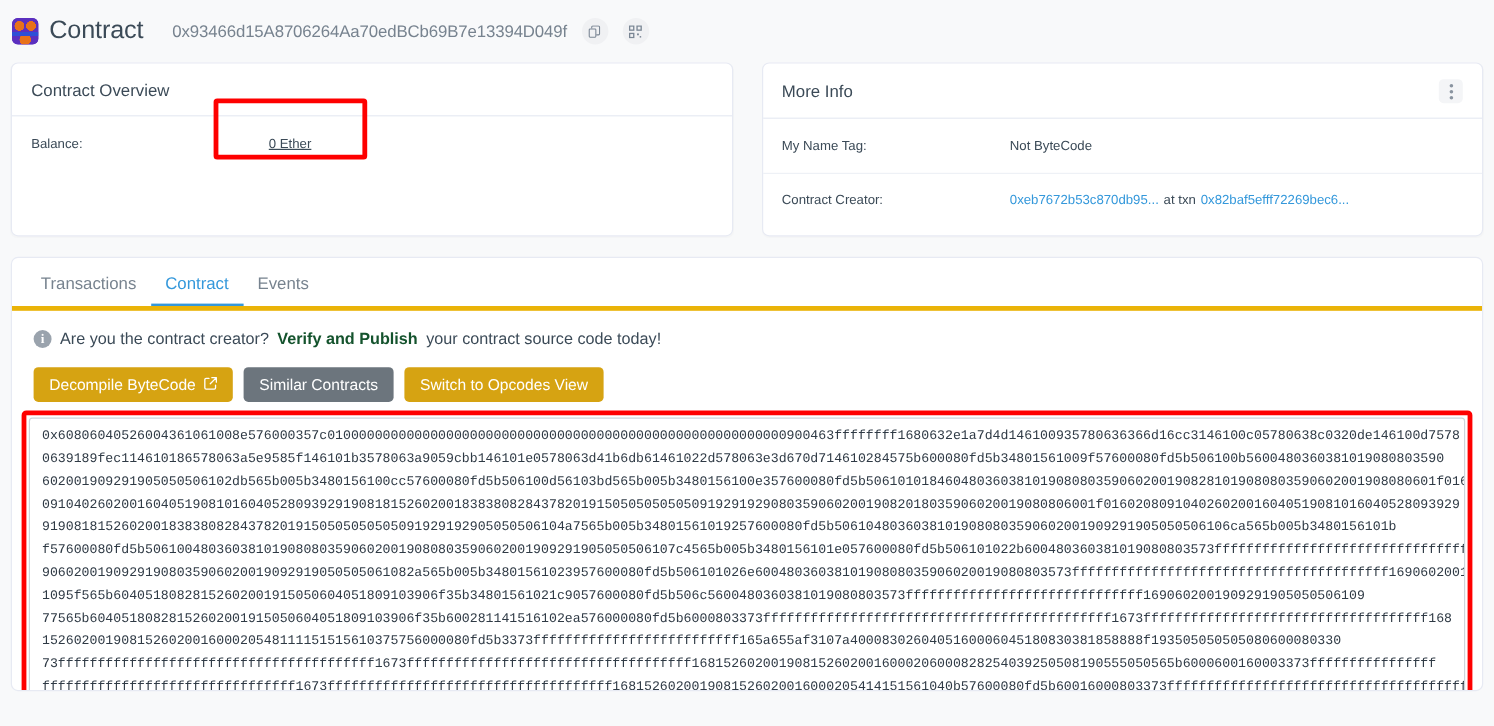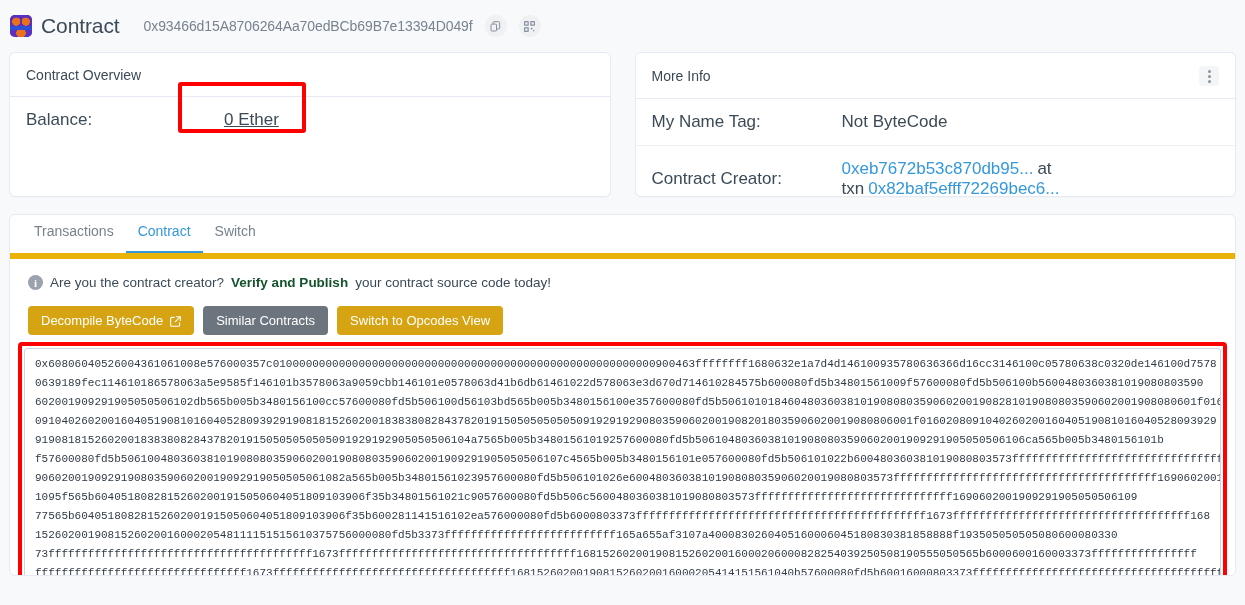--- a/index.html
+++ b/index.html
@@ -98,21 +98,21 @@
     align-items: center; justify-content: center;
     gap: 2px;
     cursor: pointer;
   }
   .kebab i { width: 3px; height: 3px; border-radius: 50%; background: #8a94a0; display:block; }
 
   .card-row {
     display: flex;
     align-items: center;
     padding: 13px 16px;
-    font-size: 17px;
+    font-size: 11px;
     color: #3b4a57;
     min-height: 45px;
   }
   .card-row + .card-row { border-top: 1px solid #eef1f6; }
   .row-label { width: 190px; flex: 0 0 190px; color: #3b4a57; }
   .row-value { color: #3b4a57; }
   .row-value a { color: #3498db; text-decoration: none; }
 
   
   #overview-card .card-body { height: 97px; }
@@ -137,23 +137,22 @@
     border: 1px solid #e7eaf3;
     border-radius: 6px;
     position: relative;
     height: 362px;
     overflow: hidden;
   }
   .tabs {
     display: flex;
     gap: 0;
     padding: 0 12px;
-    border-bottom: 6px solid #eab308;
+    border-bottom: 4px solid #eab308;
     height: 44px;
-    align-items: flex-end;
   }
   .tab {
     padding: 13px 12px 12px 12px;
     font-size: 14px;
     color: #77838f;
     cursor: pointer;
     border-bottom: 2px solid transparent;
     white-space: nowrap;
   }
   .tab.active {
@@ -190,21 +189,21 @@
   }
   .btn {
     border: none;
     border-radius: 4px;
     font-size: 13px;
     font-family: "Liberation Sans", sans-serif;
     color: #ffffff;
     padding: 8px 13px;
     cursor: pointer;
     display: inline-flex;
-    align-items: flex-end;
+    align-items: flex-start;
     gap: 7px;
     line-height: 1;
     white-space: nowrap;
   }
   .btn-gold { background: #d6a312; }
   .btn-gray { background: #6c757d; }
 
   
   .bytecode-wrap {
     margin: 13px 14px 0 14px;
@@ -303,21 +302,21 @@
       </div>
     </div>
   </div>
 </div>
 
 <div class="panel">
 
   <div class="tabs">
     <div class="tab">Transactions</div>
     <div class="tab active">Contract</div>
-    <div class="tab">Switch</div>
+    <div class="tab">Events</div>
   </div>
 
   <div class="verify-note">
     <span class="info-badge">i</span>
     <span>Are you the contract creator?</span>
     <a href="#">Verify and Publish</a>
     <span>your contract source code today!</span>
   </div>
 
   <div class="btn-row">

